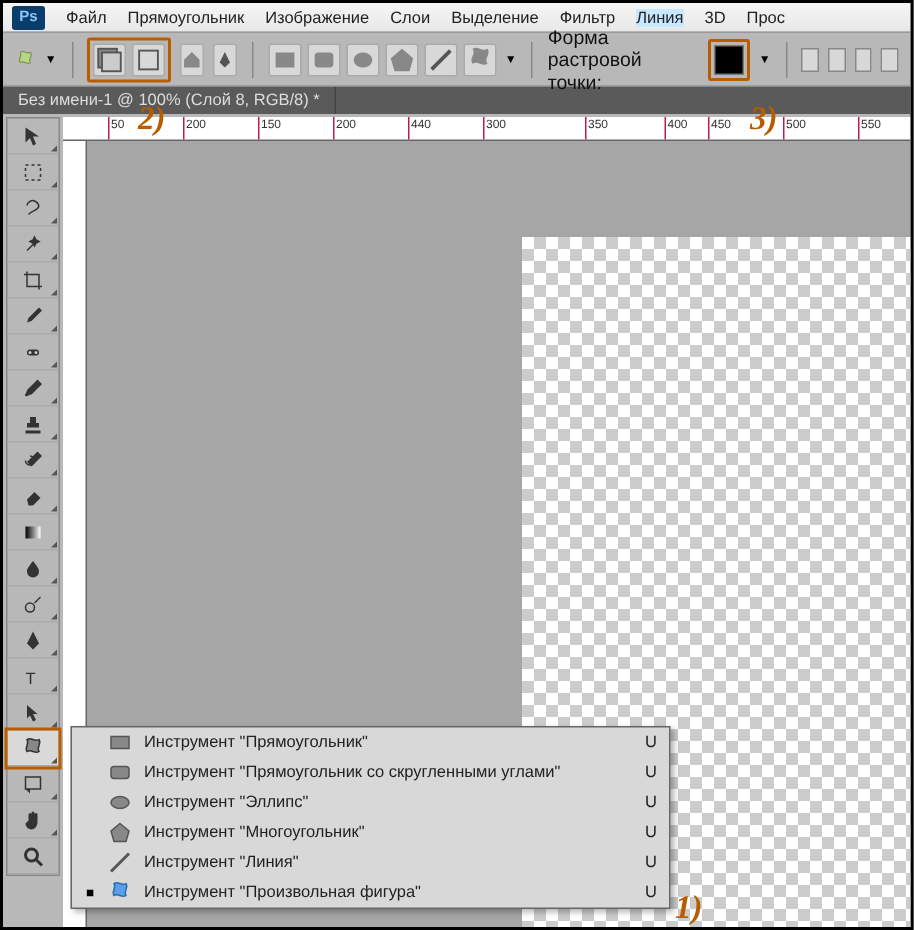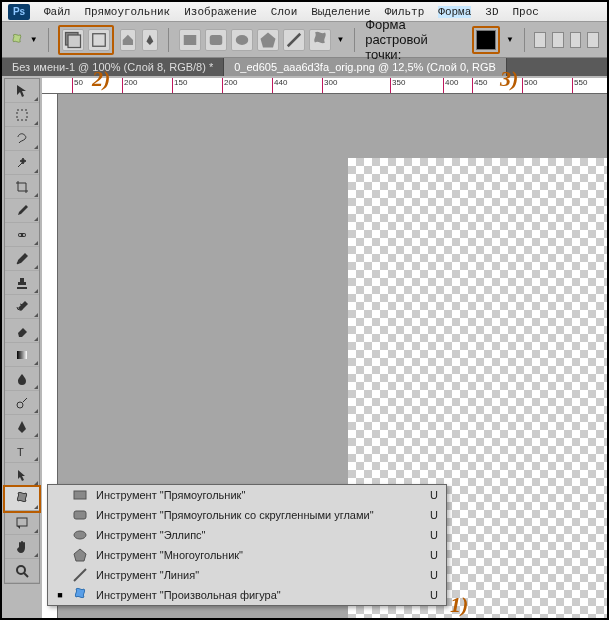--- a/index.html
+++ b/index.html
@@ -1,20 +1,20 @@
 <!DOCTYPE html>
 <html><head>
 <meta charset="utf-8">
 <style>
 * { margin: 0; padding: 0; box-sizing: border-box; font-family: Tahoma, Arial, sans-serif; font-size: 11px; }
 body { width: 609px; height: 620px; background: #b8b8b8; border: 2px solid #000; overflow: hidden; position: relative; }
 
 .menubar { height: 20px; background: linear-gradient(#f5f5f5,#e8e8e8); display: flex; align-items: center; gap: 14px; padding: 0 6px; border-bottom: 1px solid #999; }
 .menubar .logo { width: 22px; height: 16px; background: #0a3d6b; color: #8cc6ff; font-weight: bold; font-size: 10px; display: flex; align-items: center; justify-content: center; border-radius: 2px; }
-.menubar span.menuitem { color: #222; cursor: default; font-family: Liberation Mono, monospace; }
+.menubar span.menuitem { color: #222; cursor: default; }
 .menubar span.menuitem.hl { background: #c8e8ff; }
 
 .optbar { height: 36px; background: #b8b8b8; border-bottom: 1px solid #888; display: flex; align-items: center; padding: 0 8px; gap: 6px; position: relative; }
 .blob { width: 20px; height: 20px; display: inline-block; }
 .blob svg { width: 100%; height: 100%; }
 .sep { width: 1px; height: 24px; background: #888; margin: 0 4px; }
 .optgroup { display: flex; align-items: center; gap: 4px; }
 .shape-btn { width: 22px; height: 22px; border: 1px solid #aaa; background: #d8d8d8; display: flex; align-items: center; justify-content: center; border-radius: 2px; }
 .highlight-box { border: 2px solid #b85c00; border-radius: 2px; }
 .colorswatch { width: 20px; height: 20px; background: #000; border: 1px solid #777; }
@@ -55,21 +55,21 @@
 <body>
 
 <div class="menubar">
   <div class="logo">Ps</div>
   <span class="menuitem">Файл</span>
   <span class="menuitem">Прямоугольник</span>
   <span class="menuitem">Изображение</span>
   <span class="menuitem">Слои</span>
   <span class="menuitem">Выделение</span>
   <span class="menuitem">Фильтр</span>
-  <span class="menuitem hl">Форма</span>
+  <span class="menuitem hl">Линия</span>
   <span class="menuitem">3D</span>
   <span class="menuitem">Прос</span>
 </div>
 
 <div class="optbar">
   <span class="blob">
     <svg viewBox="0 0 24 24">
         <path d="M6 3c4-3 8 3 12 0 3 4-3 8 0 12-4 3-8-3-12 0-3-4 3-8 0-12z" fill="#b8d487" stroke="#5a7a2a"></path>
       </svg>
   </span>
@@ -140,21 +140,20 @@
   <span style="font-size:8px">▼</span>
   <div class="sep"></div>
   <div class="tiny"></div>
   <div class="tiny"></div>
   <div class="tiny"></div>
   <div class="tiny"></div>
 </div>
 
 <div class="tabs">
   <div class="tab">Без имени-1 @ 100% (Слой 8, RGB/8) *</div>
-  <div class="tab active">0_ed605_aaa6d3fa_orig.png @ 12,5% (Слой 0, RGB</div>
 </div>
 
 <div class="ruler-h">
   <div class="tick" style="left:30px">50</div>
   <div class="tick" style="left:80px">200</div>
   <div class="tick" style="left:130px">150</div>
   <div class="tick" style="left:180px">200</div>
   <div class="tick" style="left:230px">440</div>
   <div class="tick" style="left:280px">300</div>
   <div class="tick" style="left:348px">350</div>

